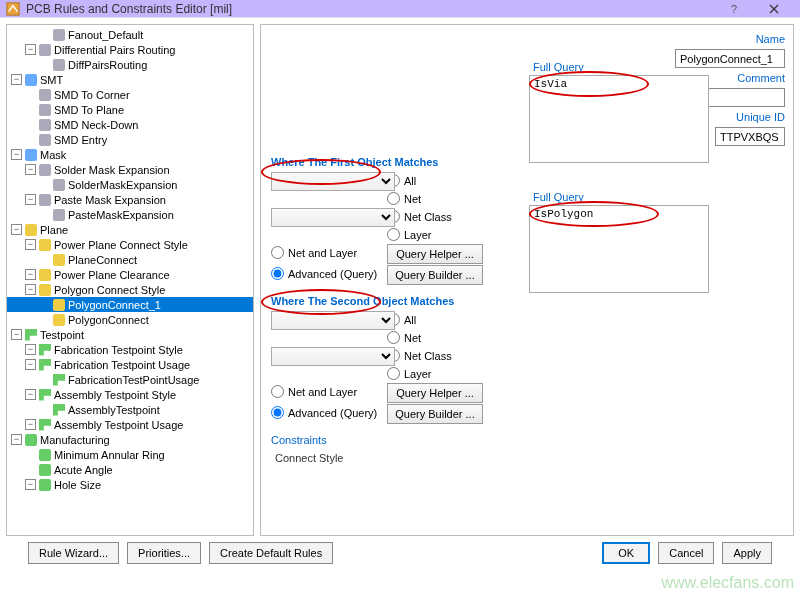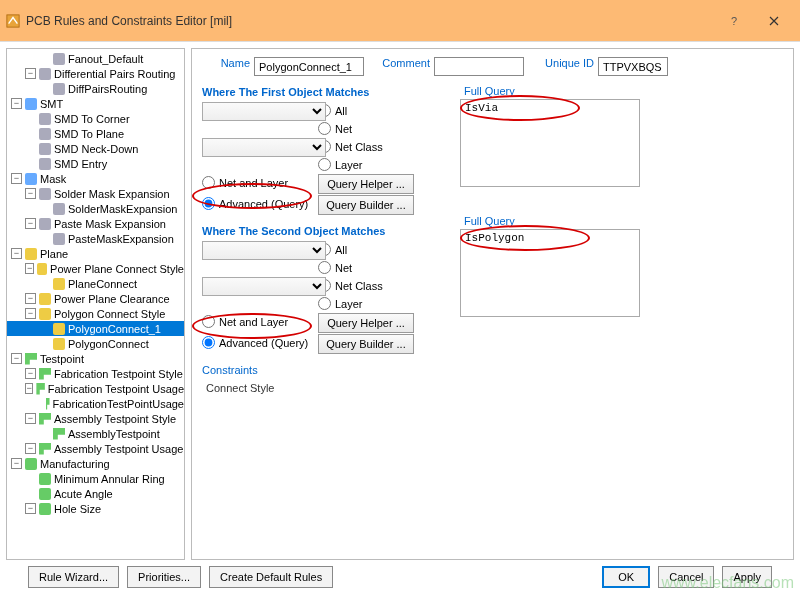--- a/index.html
+++ b/index.html
@@ -1,37 +1,37 @@
 <!DOCTYPE html>
 <html><head>
 <meta charset="utf-8">
 <style>
 * { box-sizing: border-box; margin: 0; padding: 0; font-family: "Segoe UI", Tahoma, sans-serif; font-size: 11px; }
 body { background: #fff; width: 800px; height: 598px; overflow: hidden; position: relative; }
-.titlebar { height: 42px; border-bottom: 1px solid #ddd; display: flex; align-items: center; padding: 0 6px; background: #fdba74; }
+.titlebar { height: 18px; border-bottom: 1px solid #ddd; display: flex; align-items: center; padding: 0 6px; background: #c4b5fd; }
 .tb-icon { width: 14px; height: 14px; margin-right: 6px; }
 .tb-title { flex: 1; color: #333; font-size: 12px; }
 .tb-btn { width: 40px; height: 28px; display: flex; align-items: center; justify-content: center; color: #666; }
 .tb-btn svg { width: 10px; height: 10px; }
 .content { display: flex; height: 524px; padding: 6px; gap: 6px; }
-.left-panel { width: 179px; border: 1px solid #bbb; background: #fff; overflow: hidden; position: relative; }
+.left-panel { width: 248px; border: 1px solid #bbb; background: #fff; overflow: hidden; position: relative; }
 .left-scroll { overflow-y: auto; height: 100%; }
 .tree { padding: 2px 0; }
 .tree-row { display: flex; align-items: center; height: 15px; padding-left: 4px; white-space: nowrap; cursor: default; }
 .tree-row.selected { background: #0078d7; color: #fff; }
 .twisty { width: 11px; height: 11px; border: 1px solid #888; display: inline-flex; align-items: center; justify-content: center; font-size: 9px; line-height: 1; margin-right: 3px; background: #fff; color: #555; }
 .twisty.blank { border: none; background: transparent; }
 .node-icon { width: 12px; height: 12px; margin-right: 3px; display: inline-block; }
 .node-label { }
 .ind0 { padding-left: 4px; }
 .ind1 { padding-left: 18px; }
 .ind2 { padding-left: 32px; }
 .right-panel { flex: 1; display: flex; flex-direction: column; gap: 6px; }
 .form-box { border: 1px solid #bbb; background: #fff; padding: 8px; flex: 1; overflow: hidden; position: relative; }
-.row-name { display: flex; align-items: flex-start; gap: 4px; margin-bottom: 10px; }
+.row-name { display: flex; align-items: flex-end; gap: 4px; margin-bottom: 10px; flex-direction: column; }
 .lbl-blue { color: #0066cc; text-align: right; }
 .lbl-blue.name { width: 50px; }
 .lbl-blue.comment { width: 56px; margin-left: 6px; }
 .lbl-blue.uid { width: 56px; margin-left: 10px; }
 .txt { border: 1px solid #888; height: 19px; padding: 1px 4px; background: #fff; }
 .section-hdr { color: #0066cc; margin: 6px 0 4px 2px; font-weight: bold; }
 .match-grid { display: grid; grid-template-columns: 110px 130px 100px; column-gap: 6px; row-gap: 1px; margin-left: 2px; }
 .radio-row { display: flex; align-items: center; gap: 4px; height: 17px; }
 .radio-row input[type=radio] { margin: 0; }
 .combo { border: 1px solid #aaa; background: linear-gradient(#fafafa,#eee); height: 19px; width: 124px; }

